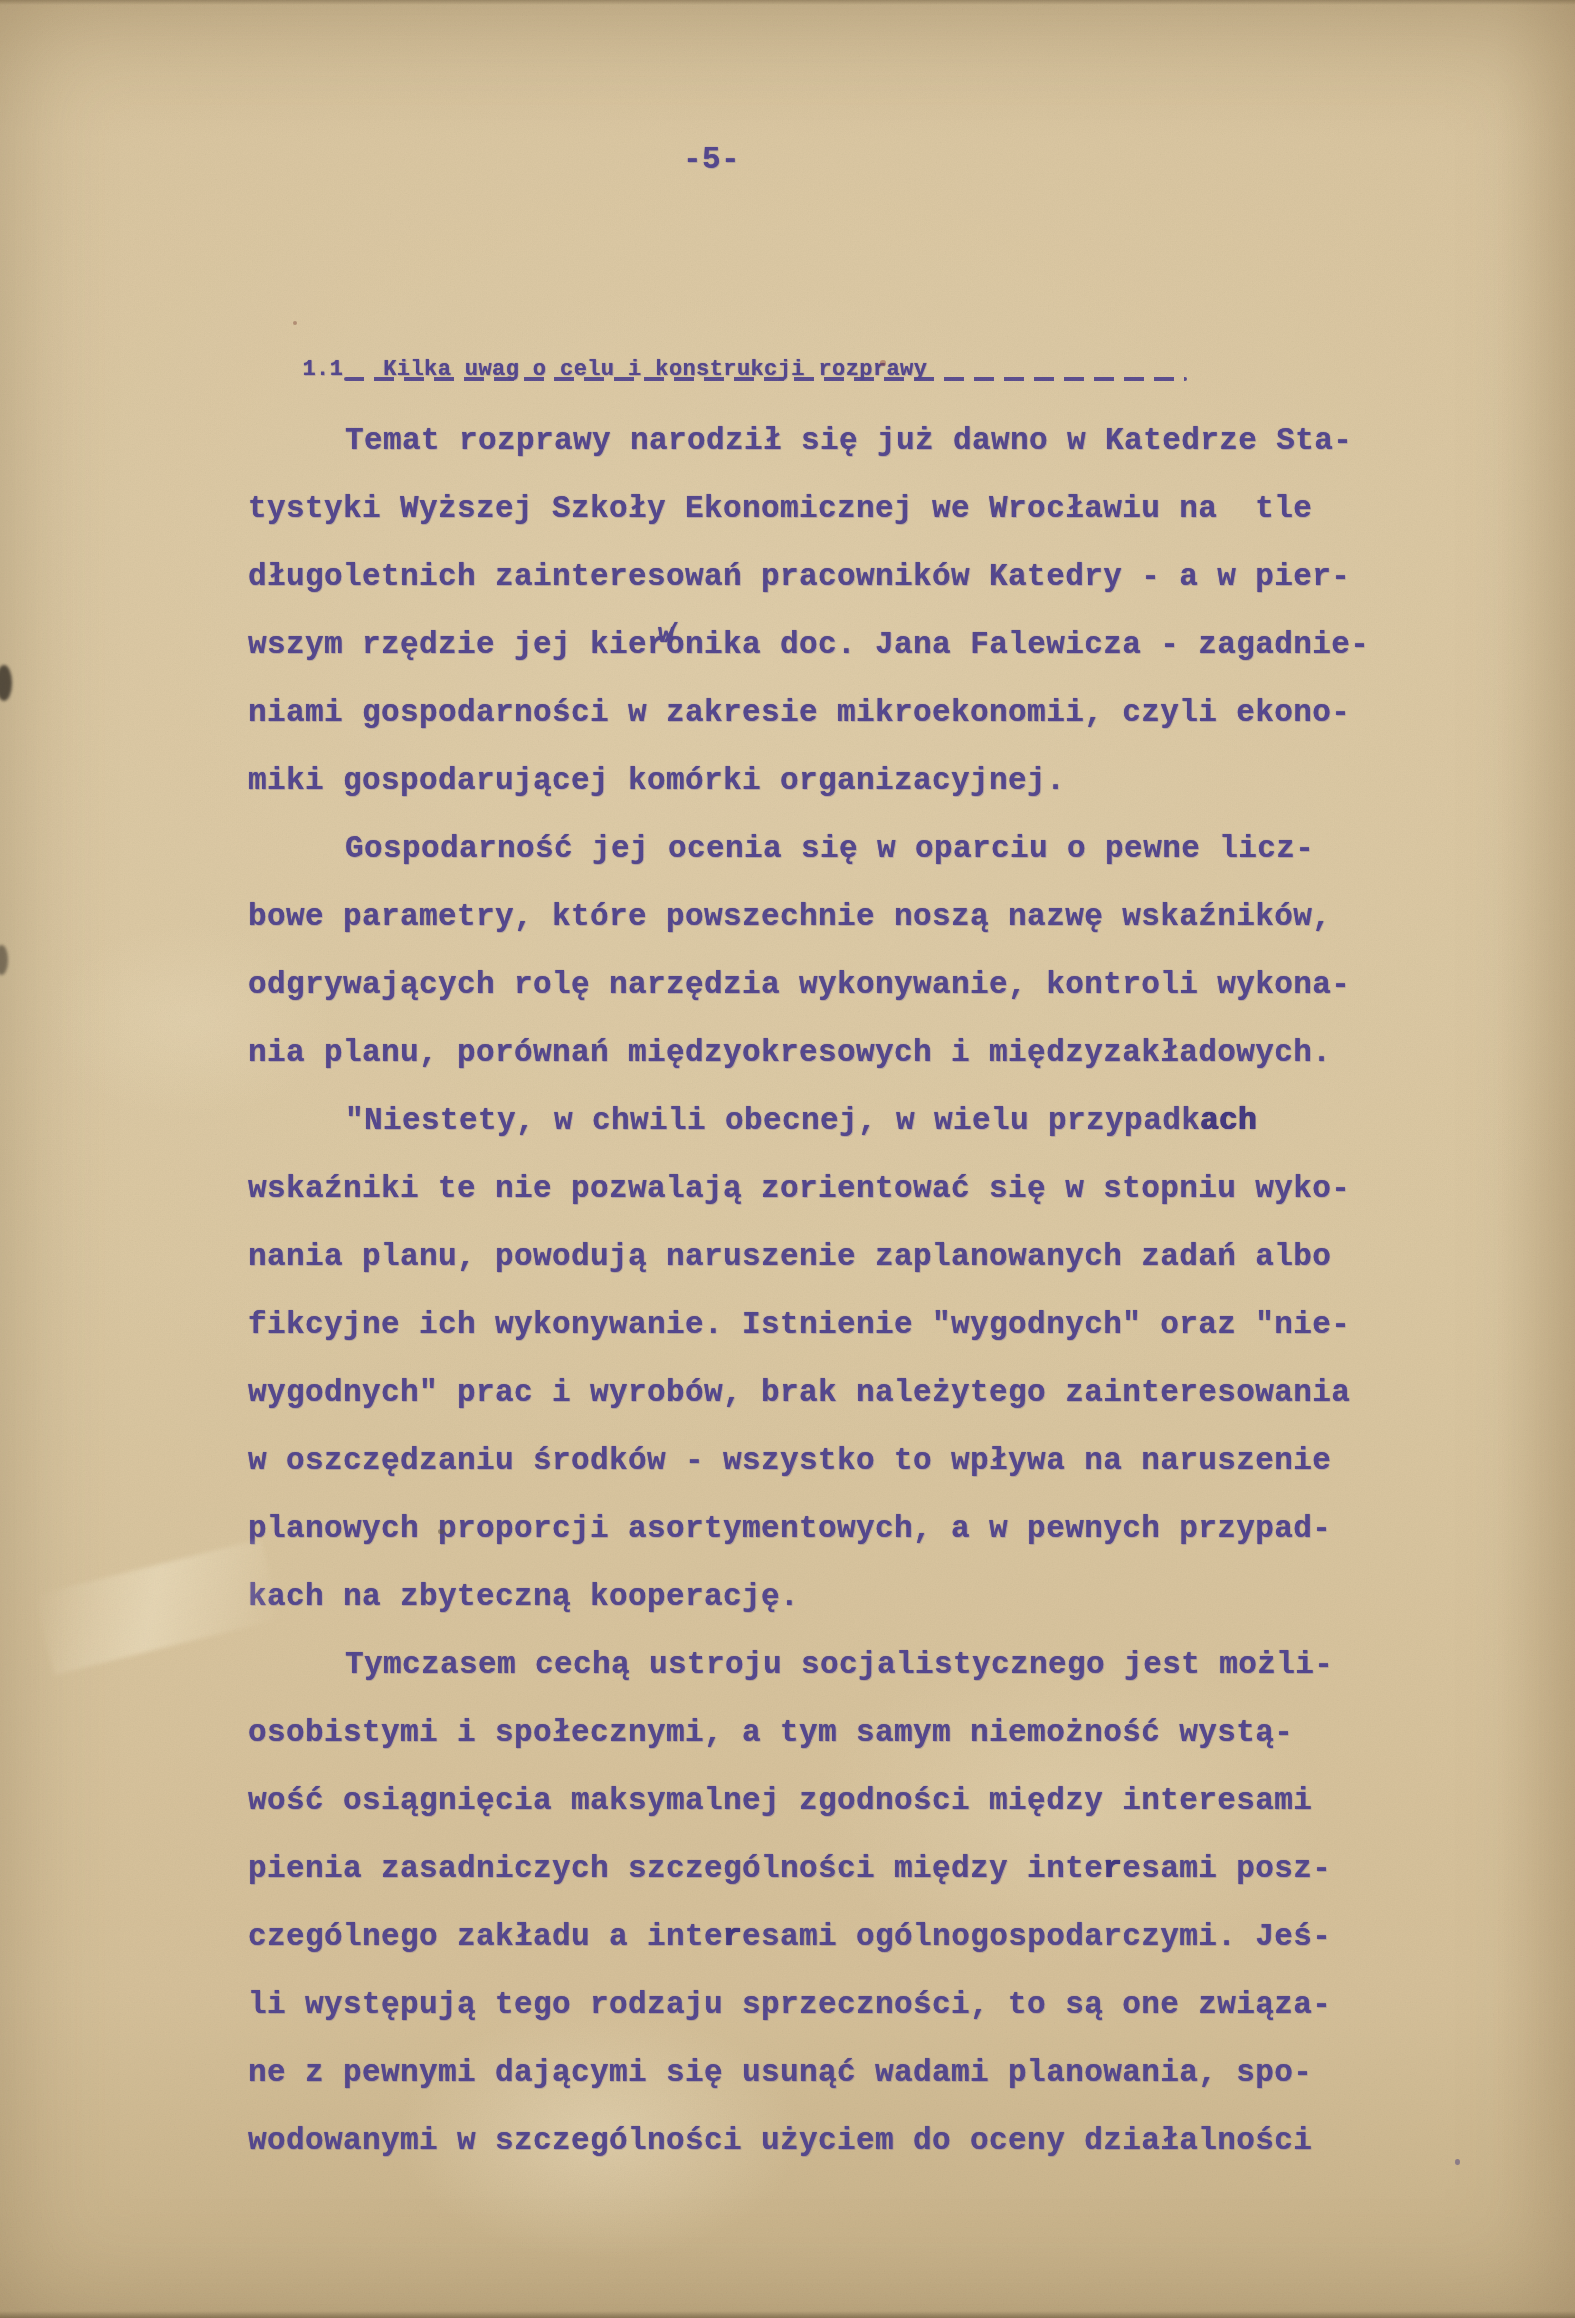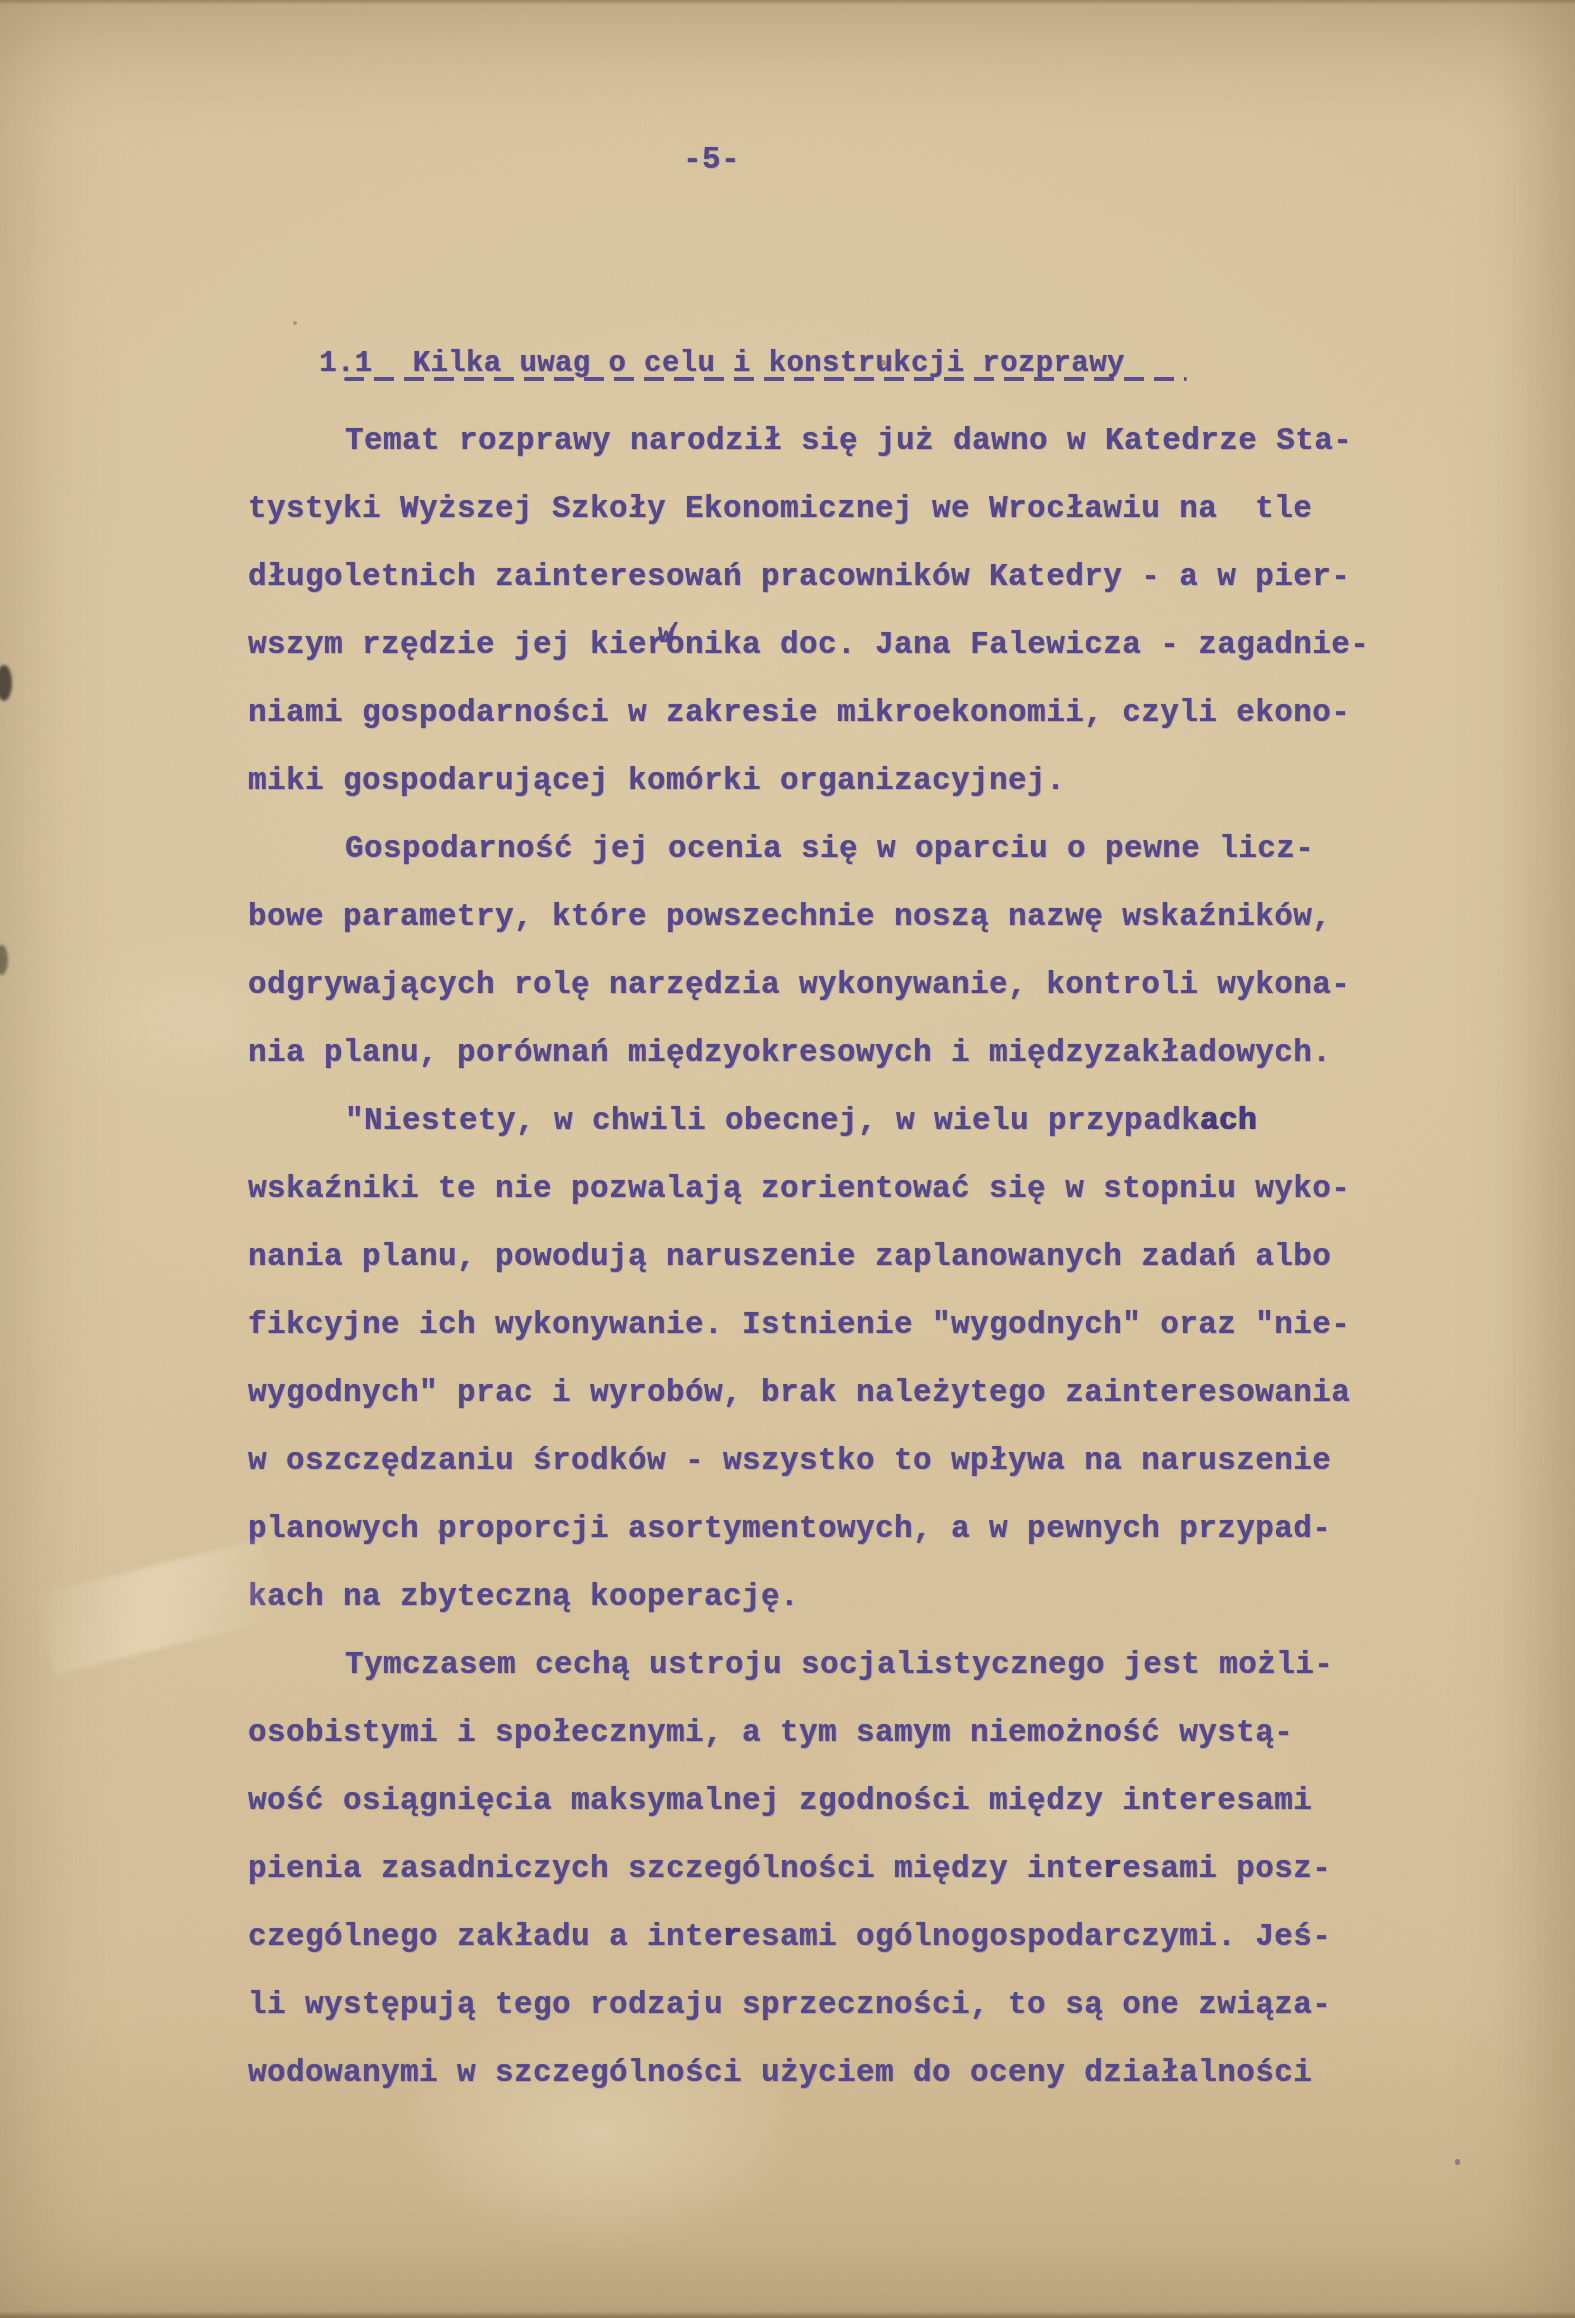--- a/index.html
+++ b/index.html
@@ -25,22 +25,22 @@
   .pagenum {
     position: absolute;
     left: 683px; top: 142px;
     font-size: 31px;
     letter-spacing: 0.4px;
     white-space: pre;
   }
 
   .heading {
     position: absolute;
-    left: 248px; top: 314px;
-    font-size: 29px;
+    left: 248px; top: 332px;
+    font-size: 22px;
     letter-spacing: 0.4px;
     white-space: pre;
   }
   .heading .htitle { margin-left: 40px; }
 
   .underline {
     position: absolute;
     left: 344px; top: 377px;
     width: 843px; height: 4.1px;
     background: repeating-linear-gradient(90deg,
@@ -146,20 +146,21 @@
     <div class="line">wygodnych" prac i wyrobów, brak należytego zainteresowania</div>
     <div class="line">w oszczędzaniu środków - wszystko to wpływa na naruszenie</div>
     <div class="line">planowych proporcji asortymentowych, a w pewnych przypad-</div>
     <div class="line">kach na zbyteczną kooperację.</div>
     <div class="line indent">Tymczasem cechą ustroju socjalistycznego jest możli-</div>
     <div class="line">osobistymi i społecznymi, a tym samym niemożność wystą-</div>
     <div class="line">wość osiągnięcia maksymalnej zgodności między interesami</div>
     <div class="line"><span>pienia zasadniczych szczególności między inte</span><span class="strike">r</span><span>esami posz-</span></div>
     <div class="line"><span>czególnego zakładu a inte</span><span class="strike">r</span><span>esami ogólnogospodarczymi. Jeś-</span></div>
     <div class="line">li występują tego rodzaju sprzeczności, to są one związa-</div>
+    <div class="line">ne z pewnymi dającymi się usunąć wadami planowania, spo-</div>
     <div class="line">wodowanymi w szczególności użyciem do oceny działalności</div>
   </div>
 
   <div class="crease"></div>
   <div class="smudge s1"></div>
   <div class="smudge s2"></div>
   <div class="speck p1"></div>
   <div class="speck p2"></div>
   <div class="speck p3"></div>
   <div class="speck p4"></div>

